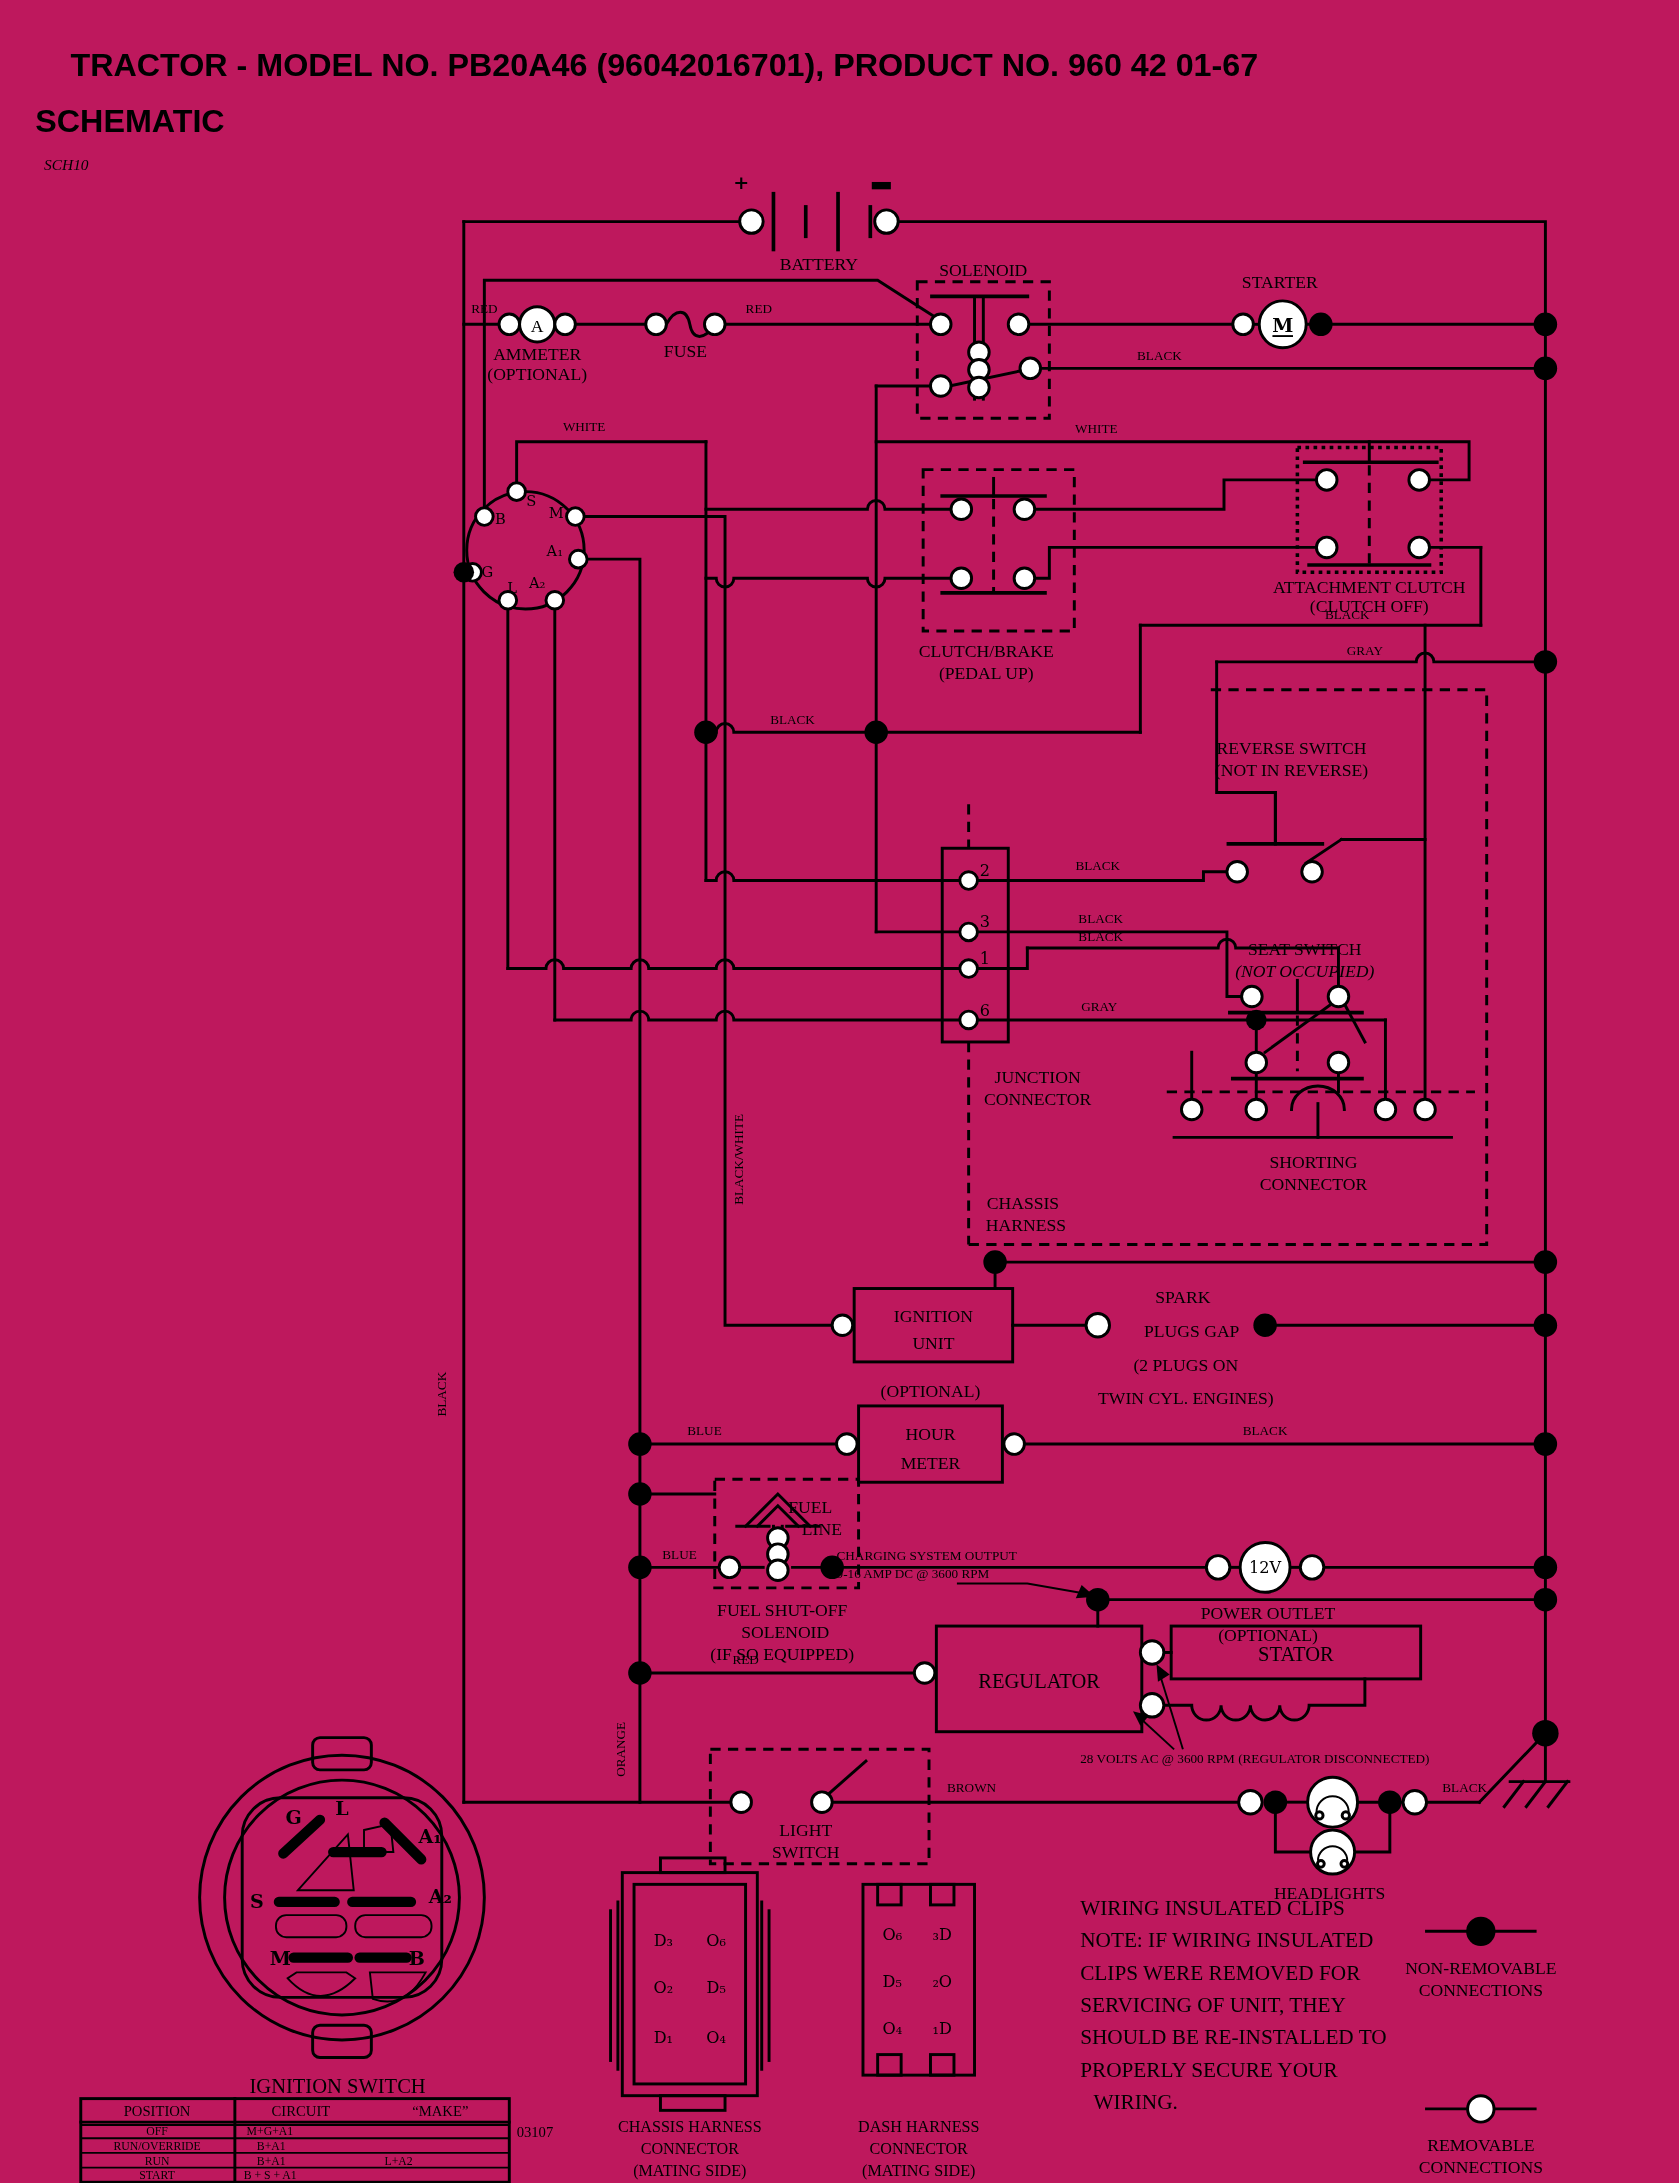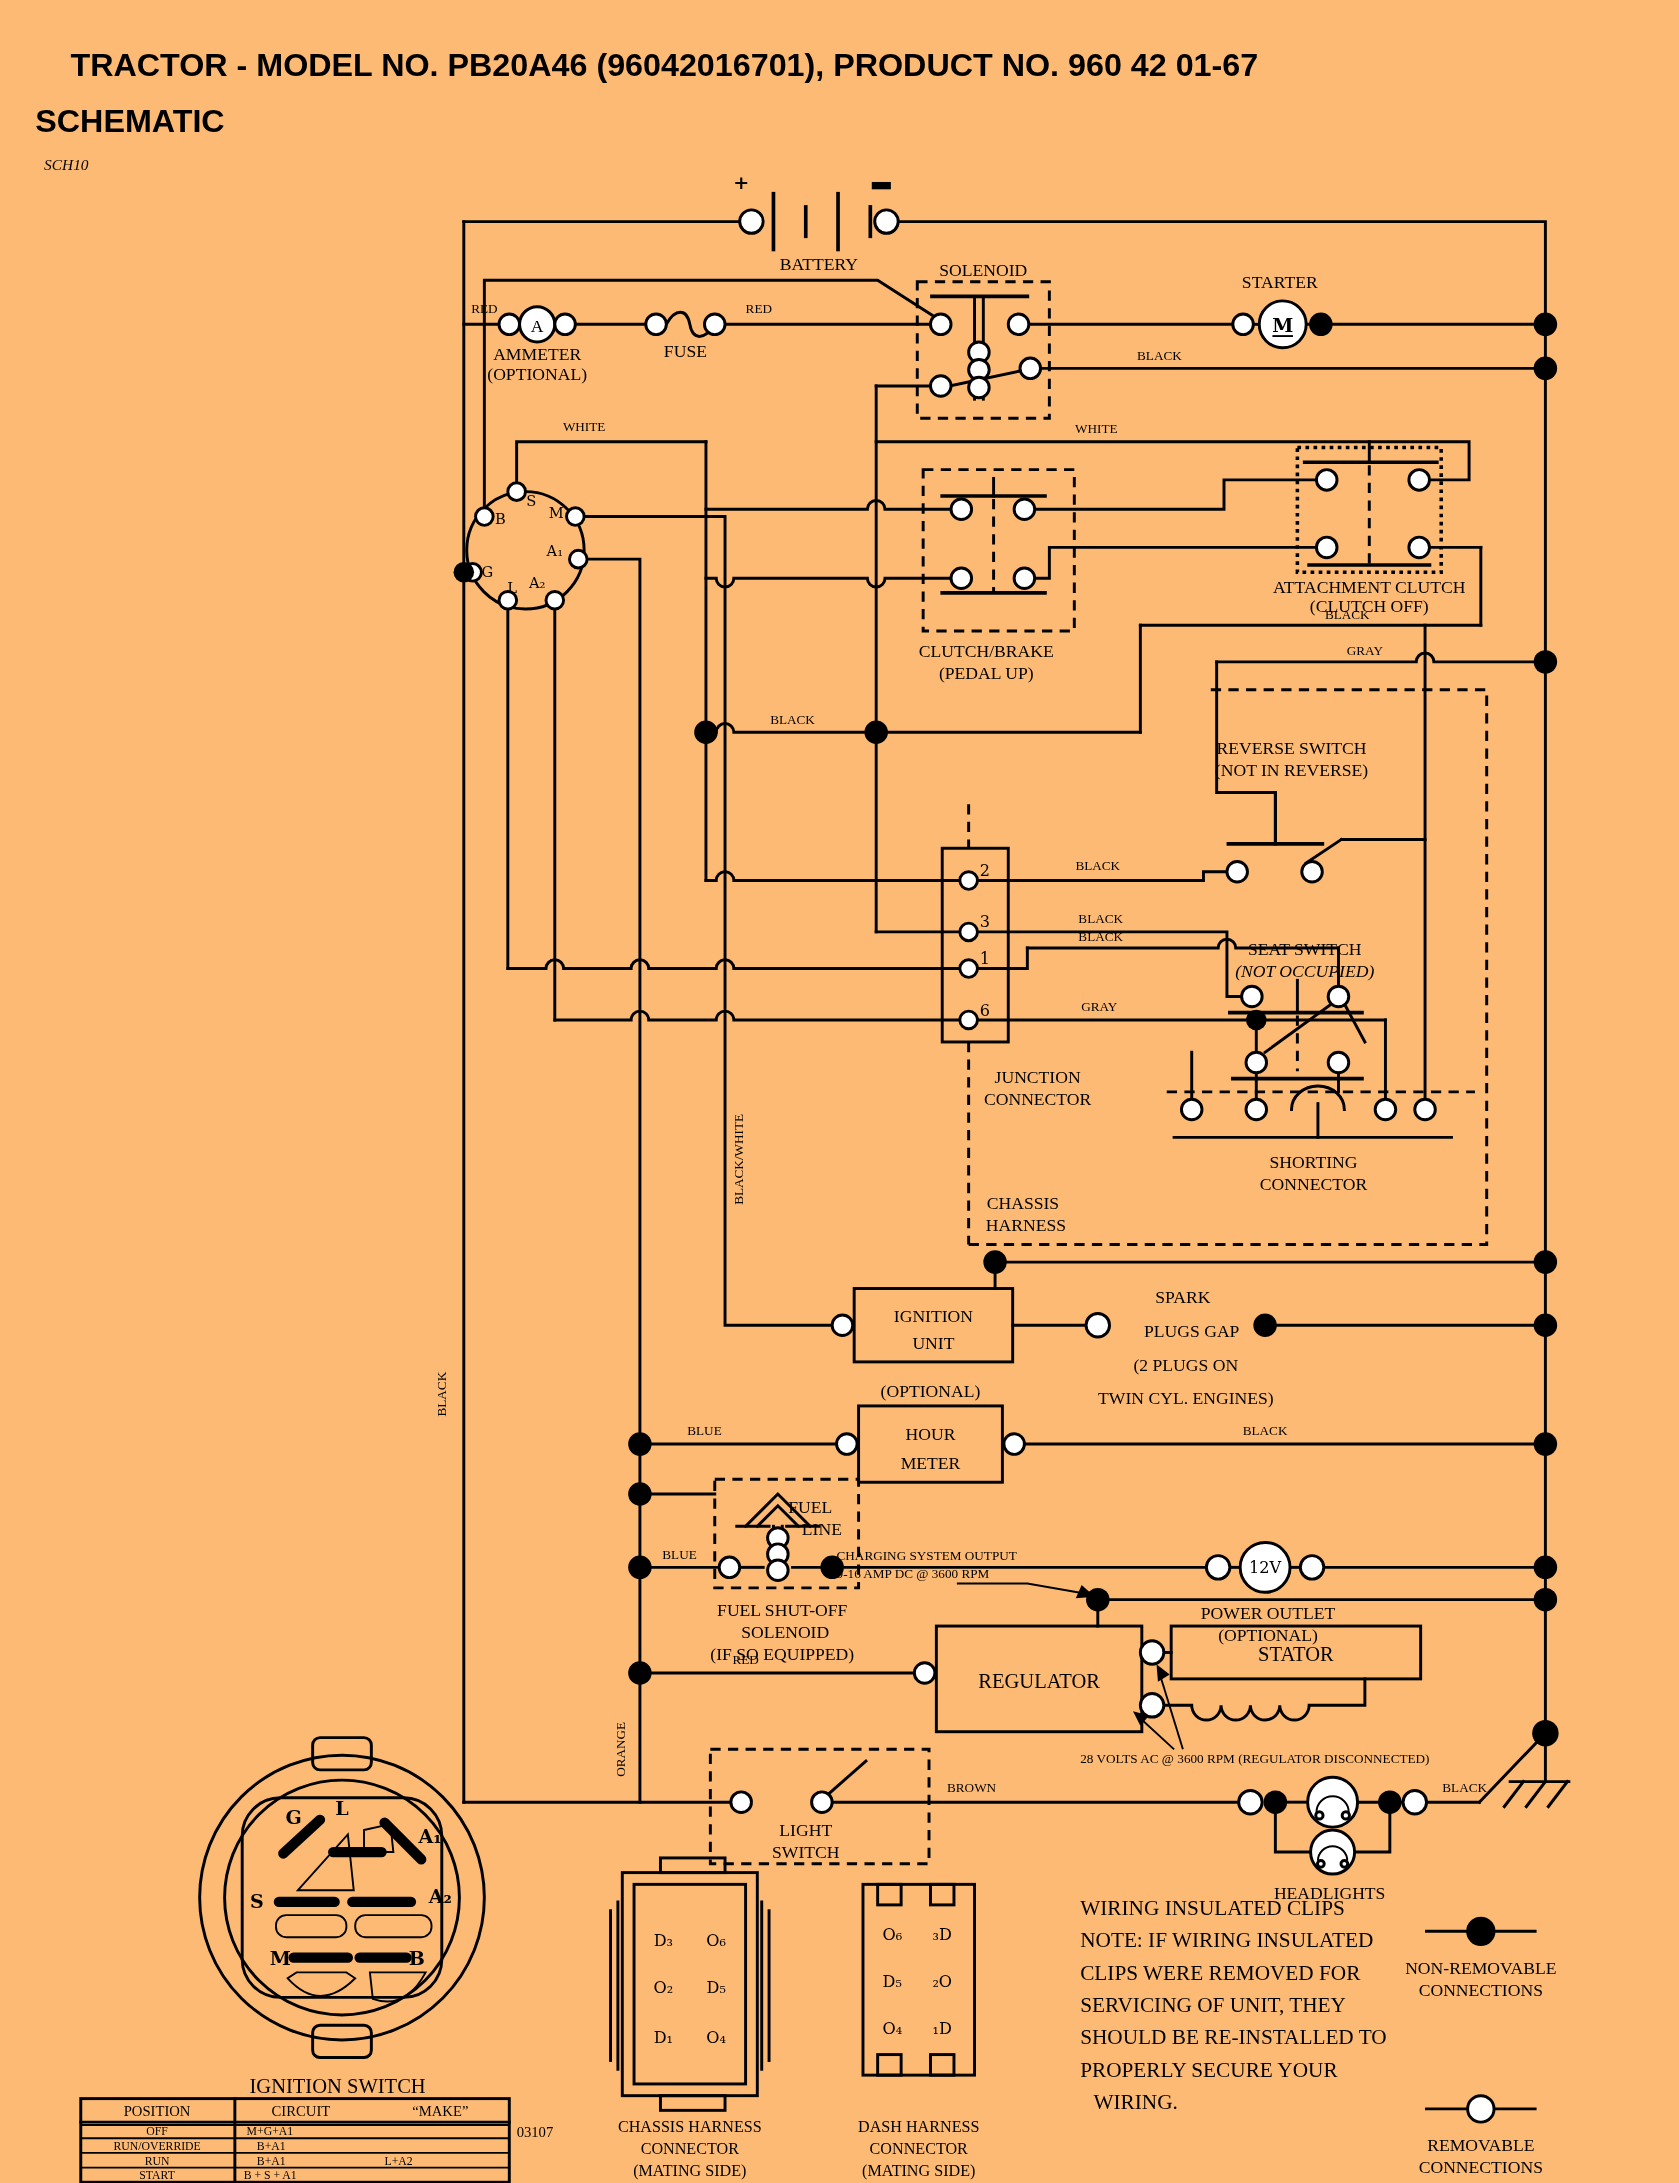--- a/index.html
+++ b/index.html
@@ -1,16 +1,16 @@
 <!DOCTYPE html>
 <html style="font-size:11.7px"><head>
 <meta charset="utf-8">
 <style>
   html,body{margin:0;padding:0;background:#fff;}
-  #page{position:relative;width:1679px;height:2183px;background:#fdba74;}
+  #page{position:relative;width:1679px;height:2183px;background:#be185d;}
   svg{display:block;}
   .w{stroke:#000;stroke-width:2;fill:none;stroke-linecap:square;}
   .w3{stroke:#000;stroke-width:2.5;fill:none;stroke-linecap:square;}
   .thin{stroke:#000;stroke-width:1.3;fill:none;}
   .dash{stroke:#000;stroke-width:2;fill:none;stroke-dasharray:7 5;}
   .dotbox{stroke:#000;stroke-width:2.4;fill:none;stroke-dasharray:2.5 3;}
   .oc{fill:#fff;stroke:#000;stroke-width:2;}
   .dot{fill:#000;stroke:none;}
   .bar{stroke:#000;stroke-width:7;stroke-linecap:round;}
   text{fill:#000;}

